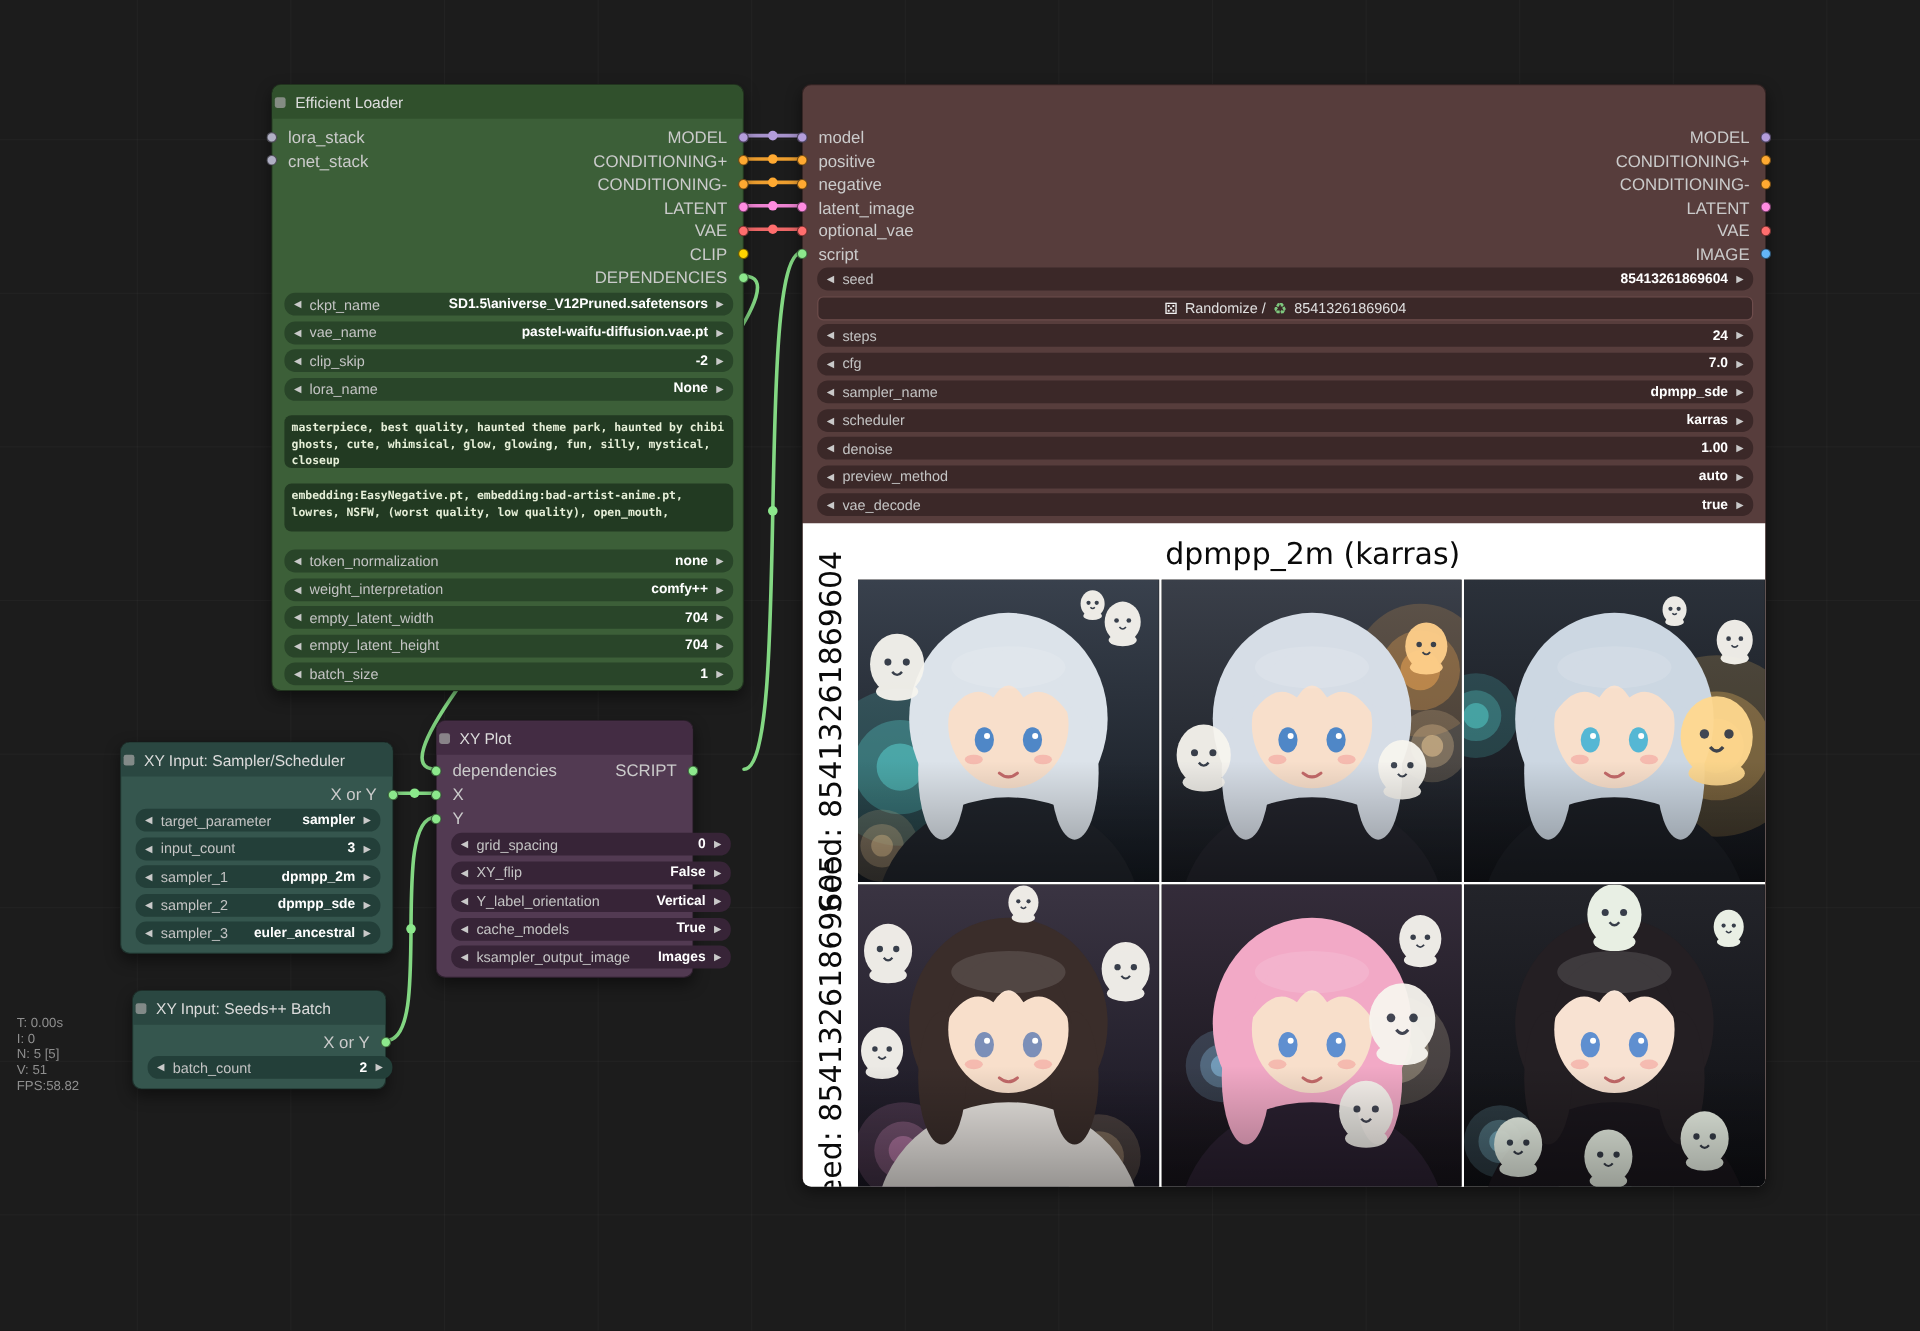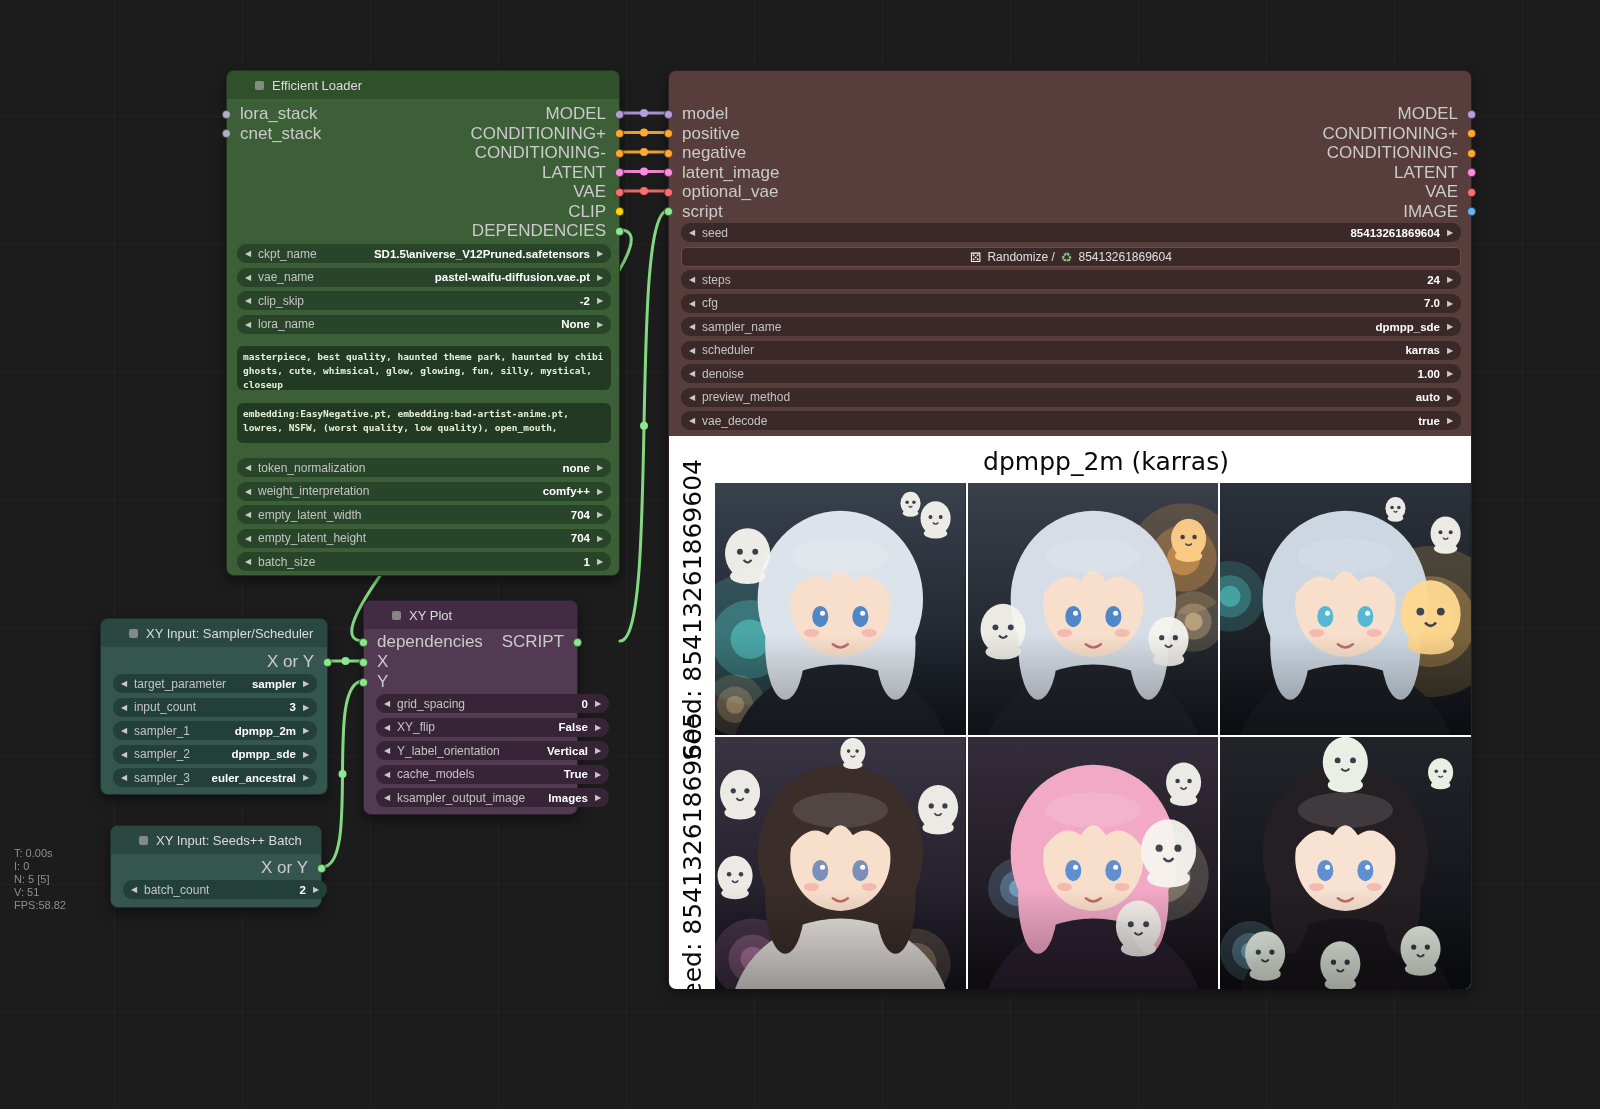--- a/index.html
+++ b/index.html
@@ -6,32 +6,32 @@
   html,body{width:1600px;height:1109px;background:#1c1c1c;overflow:hidden;
     font-family:"Liberation Sans",sans-serif}
   #canvas{position:relative;width:1600px;height:1109px;background-color:#1c1c1c;
     background-image:linear-gradient(rgba(255,255,255,.028) 1px,transparent 1px),
                      linear-gradient(90deg,rgba(255,255,255,.028) 1px,transparent 1px);
     background-size:128px 128px;background-position:-14px -12px}
   #wires{position:absolute;inset:0;z-index:1;pointer-events:none}
   .node{position:absolute;border-radius:8px;z-index:2;border:1px solid rgba(0,0,0,.45);
     box-shadow:0 5px 12px rgba(0,0,0,.45)}
   .node .header{height:28px;border-radius:7px 7px 0 0;display:flex;align-items:center;
-    padding:0 28px;gap:8px}
+    padding:0 2px;gap:8px}
   .node .title{font-size:13px;color:#dcdcdc;white-space:nowrap}
   .collapse{width:9px;height:9px;background:#a0a0a0;border-radius:2px;opacity:.75;flex:0 0 auto}
   
   .node.green{background:#3c5f38}.node.green .header{background:#30502c}
   .node.red{background:#573d3c}.node.red .header{background:#4a3231}
   .node.purple{background:#523a52}.node.purple .header{background:#432c43}
   .node.teal{background:#35564e}.node.teal .header{background:#2a4741}
   .green .widget{background:#294529}.red .widget{background:#3b2828}
   .purple .widget{background:#372437}.teal .widget{background:#233f39}
   
-  .port{position:absolute;height:14px;display:flex;align-items:center;font-size:17px;color:#cbcbcb}
+  .port{position:absolute;height:14px;display:flex;align-items:center;font-size:14px;color:#cbcbcb}
   .port.in{left:0;padding-left:13px}
   .port.out{right:0;padding-right:13px;justify-content:flex-end}
   .pdot{position:absolute;width:9px;height:9px;border-radius:50%;top:2.5px;
     border:1px solid rgba(0,0,0,.55)}
   .port.in .pdot{left:-5px}.port.out .pdot{right:-5px}
   
   .widget{position:absolute;height:19px;border-radius:9px;display:flex;align-items:center;
     font-size:12px;padding:0 6px;gap:5px;cursor:pointer}
   .widget .arr{font-size:8px;color:#c9c9c9;width:10px;text-align:center;flex:0 0 auto}
   .widget .wl{color:#c4c4c4;white-space:nowrap;overflow:hidden}
@@ -40,21 +40,21 @@
     font:bold 9.5px "DejaVu Sans Mono",monospace;color:#e6efd8;padding:4px 6px;line-height:1.45;
     overflow:hidden}
   .rand-btn{position:absolute;height:20px;background:#3b2828;border:1px solid #6d4c4b;
     border-radius:5px;display:flex;align-items:center;justify-content:center;gap:6px;
     font-size:12px;color:#e0e0e0;cursor:pointer}
   .rand-btn .recycle{color:#7ec87e;font-size:13px}
   .rand-btn .die{color:#f0f0f0;font-size:13px}
   
   .preview{position:absolute;left:0;top:365px;width:802px;height:553px;background:#ffffff;
     border-radius:0 0 7px 7px;overflow:hidden}
-  .col-headers{position:absolute;left:59px;top:0;width:756px;height:50px;display:flex}
+  .col-headers{position:absolute;left:47px;top:0;width:756px;height:50px;display:flex}
   .col-headers span{flex:1;display:flex;align-items:center;justify-content:center;
     font-family:"DejaVu Sans",sans-serif;font-size:25px;color:#0a0a0a;white-space:nowrap}
   .row-labels{position:absolute;left:0;top:47px;width:46px;height:506px}
   .row-labels div{height:253px;display:flex;align-items:center;justify-content:center}
   .row-labels span{writing-mode:vertical-rl;transform:rotate(180deg);
     font-family:"DejaVu Sans",sans-serif;font-size:25px;color:#0a0a0a;white-space:nowrap}
   .img-grid{position:absolute;left:46px;top:47px;width:756px;height:506px;display:grid;
     grid-template-columns:repeat(3,1fr);grid-template-rows:repeat(2,1fr);gap:2px;background:#fff}
   .img-cell{position:relative;overflow:hidden;background:#111}
   .img-cell svg{display:block;width:100%;height:100%}

